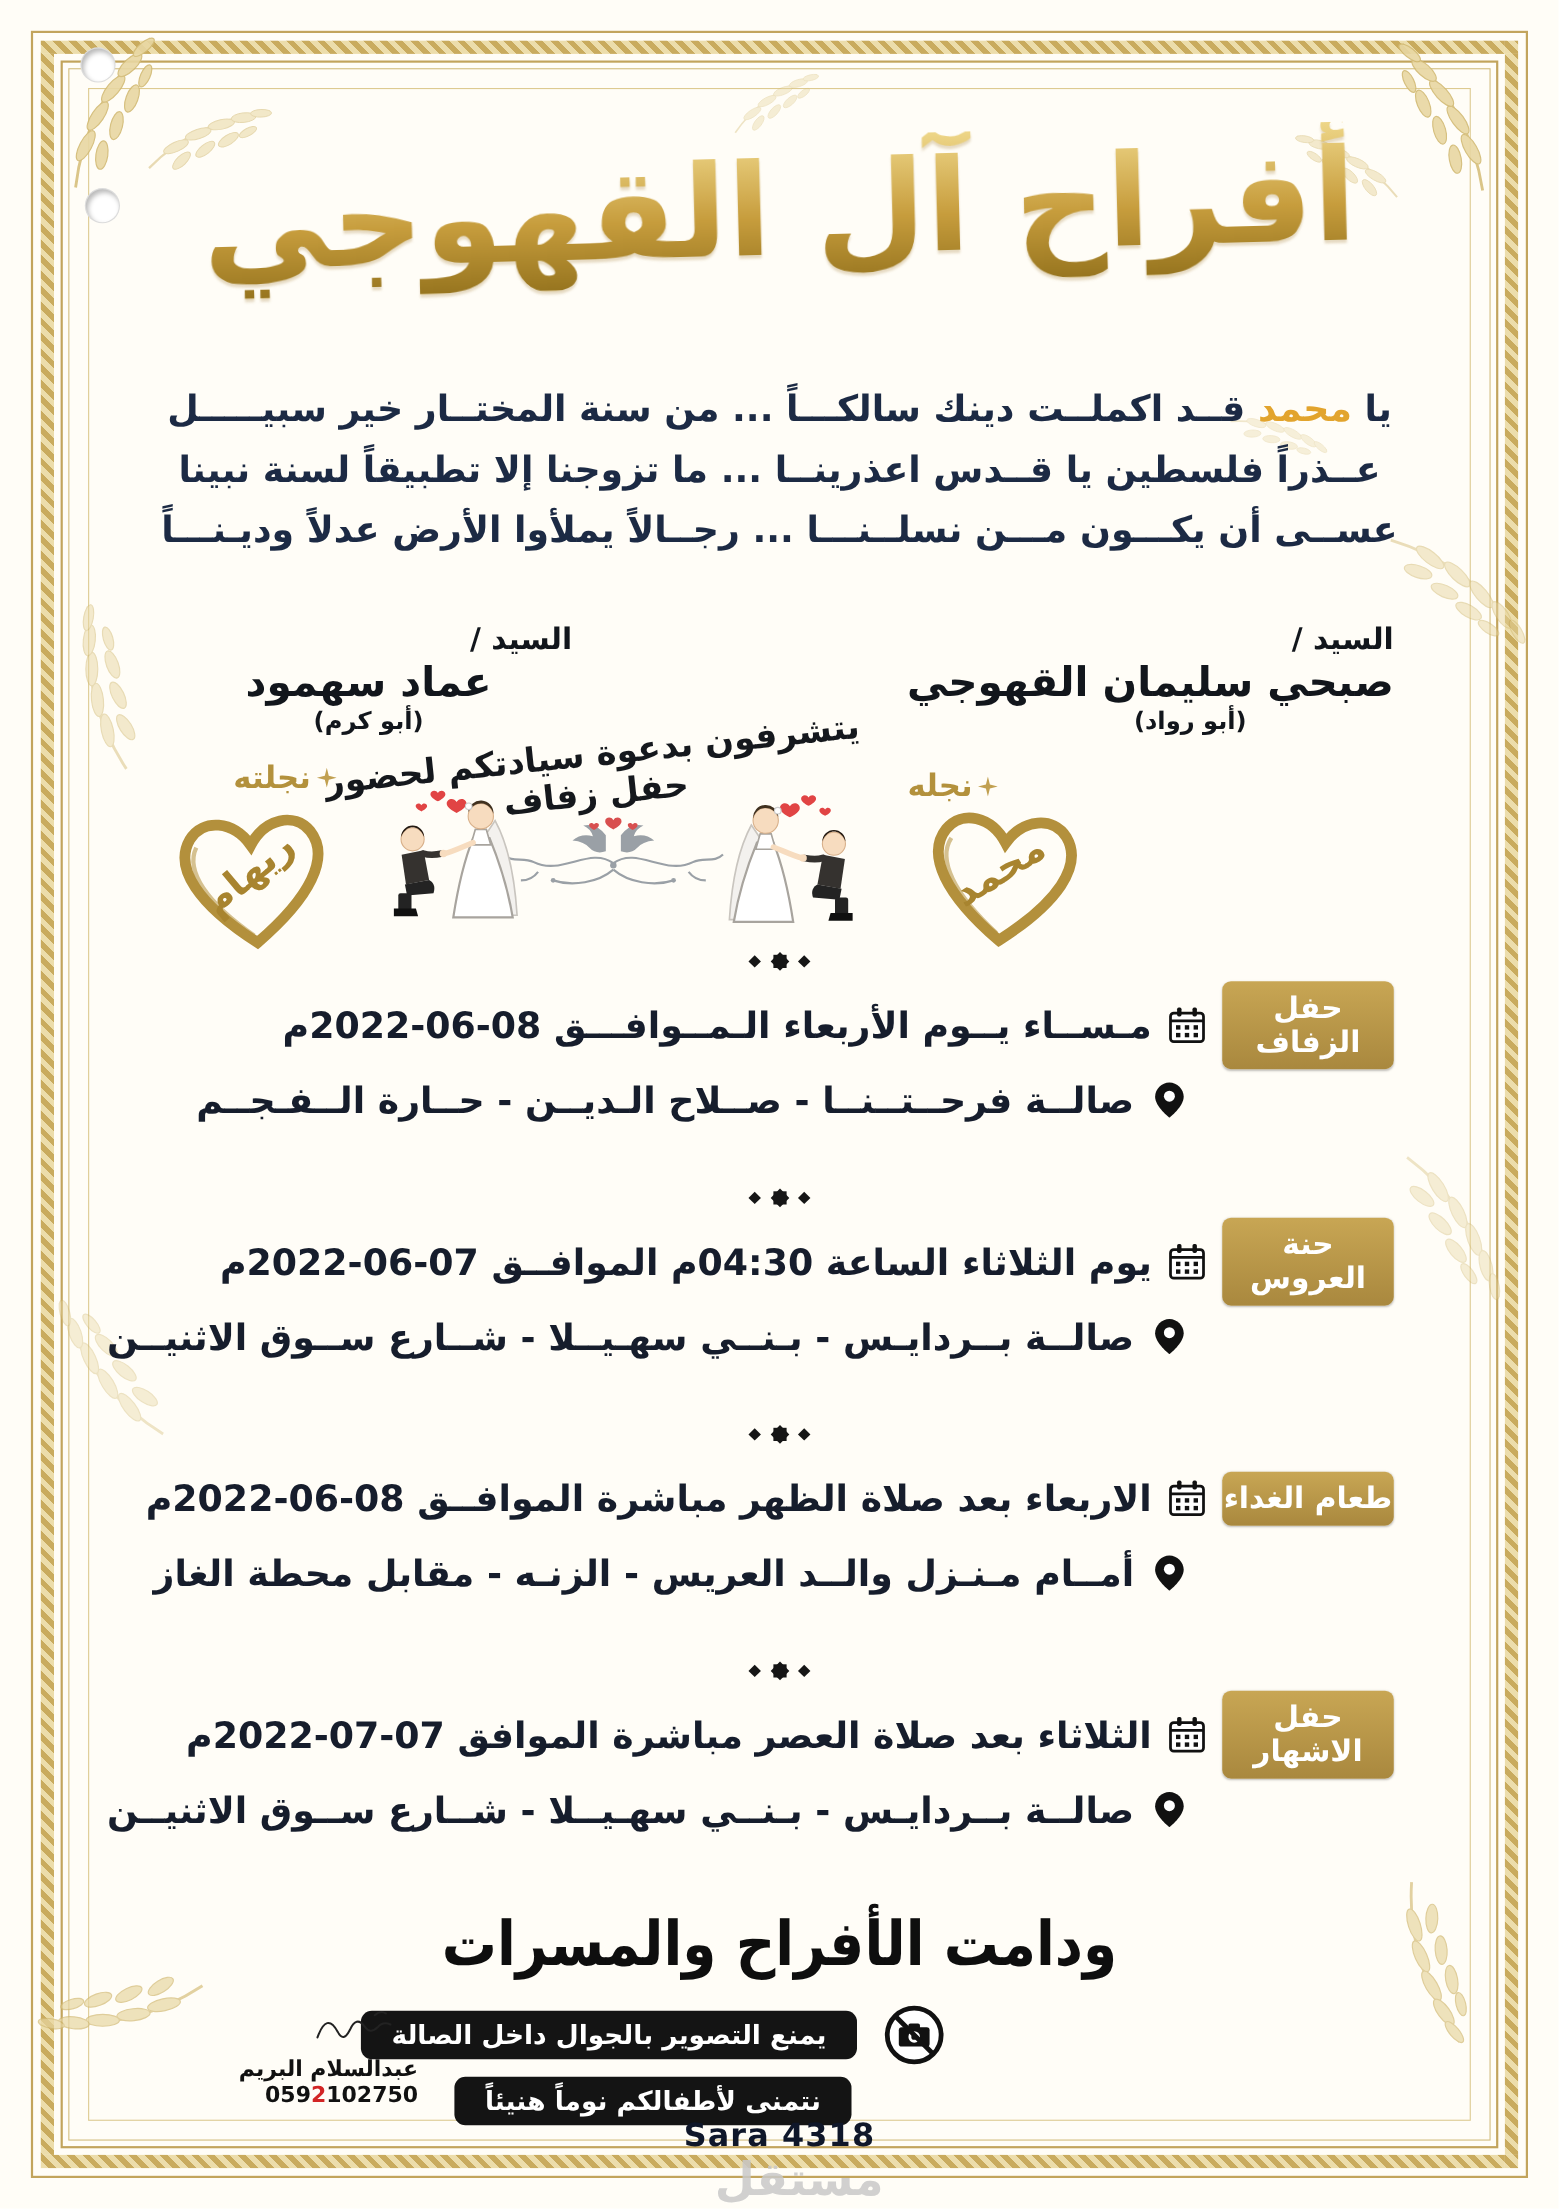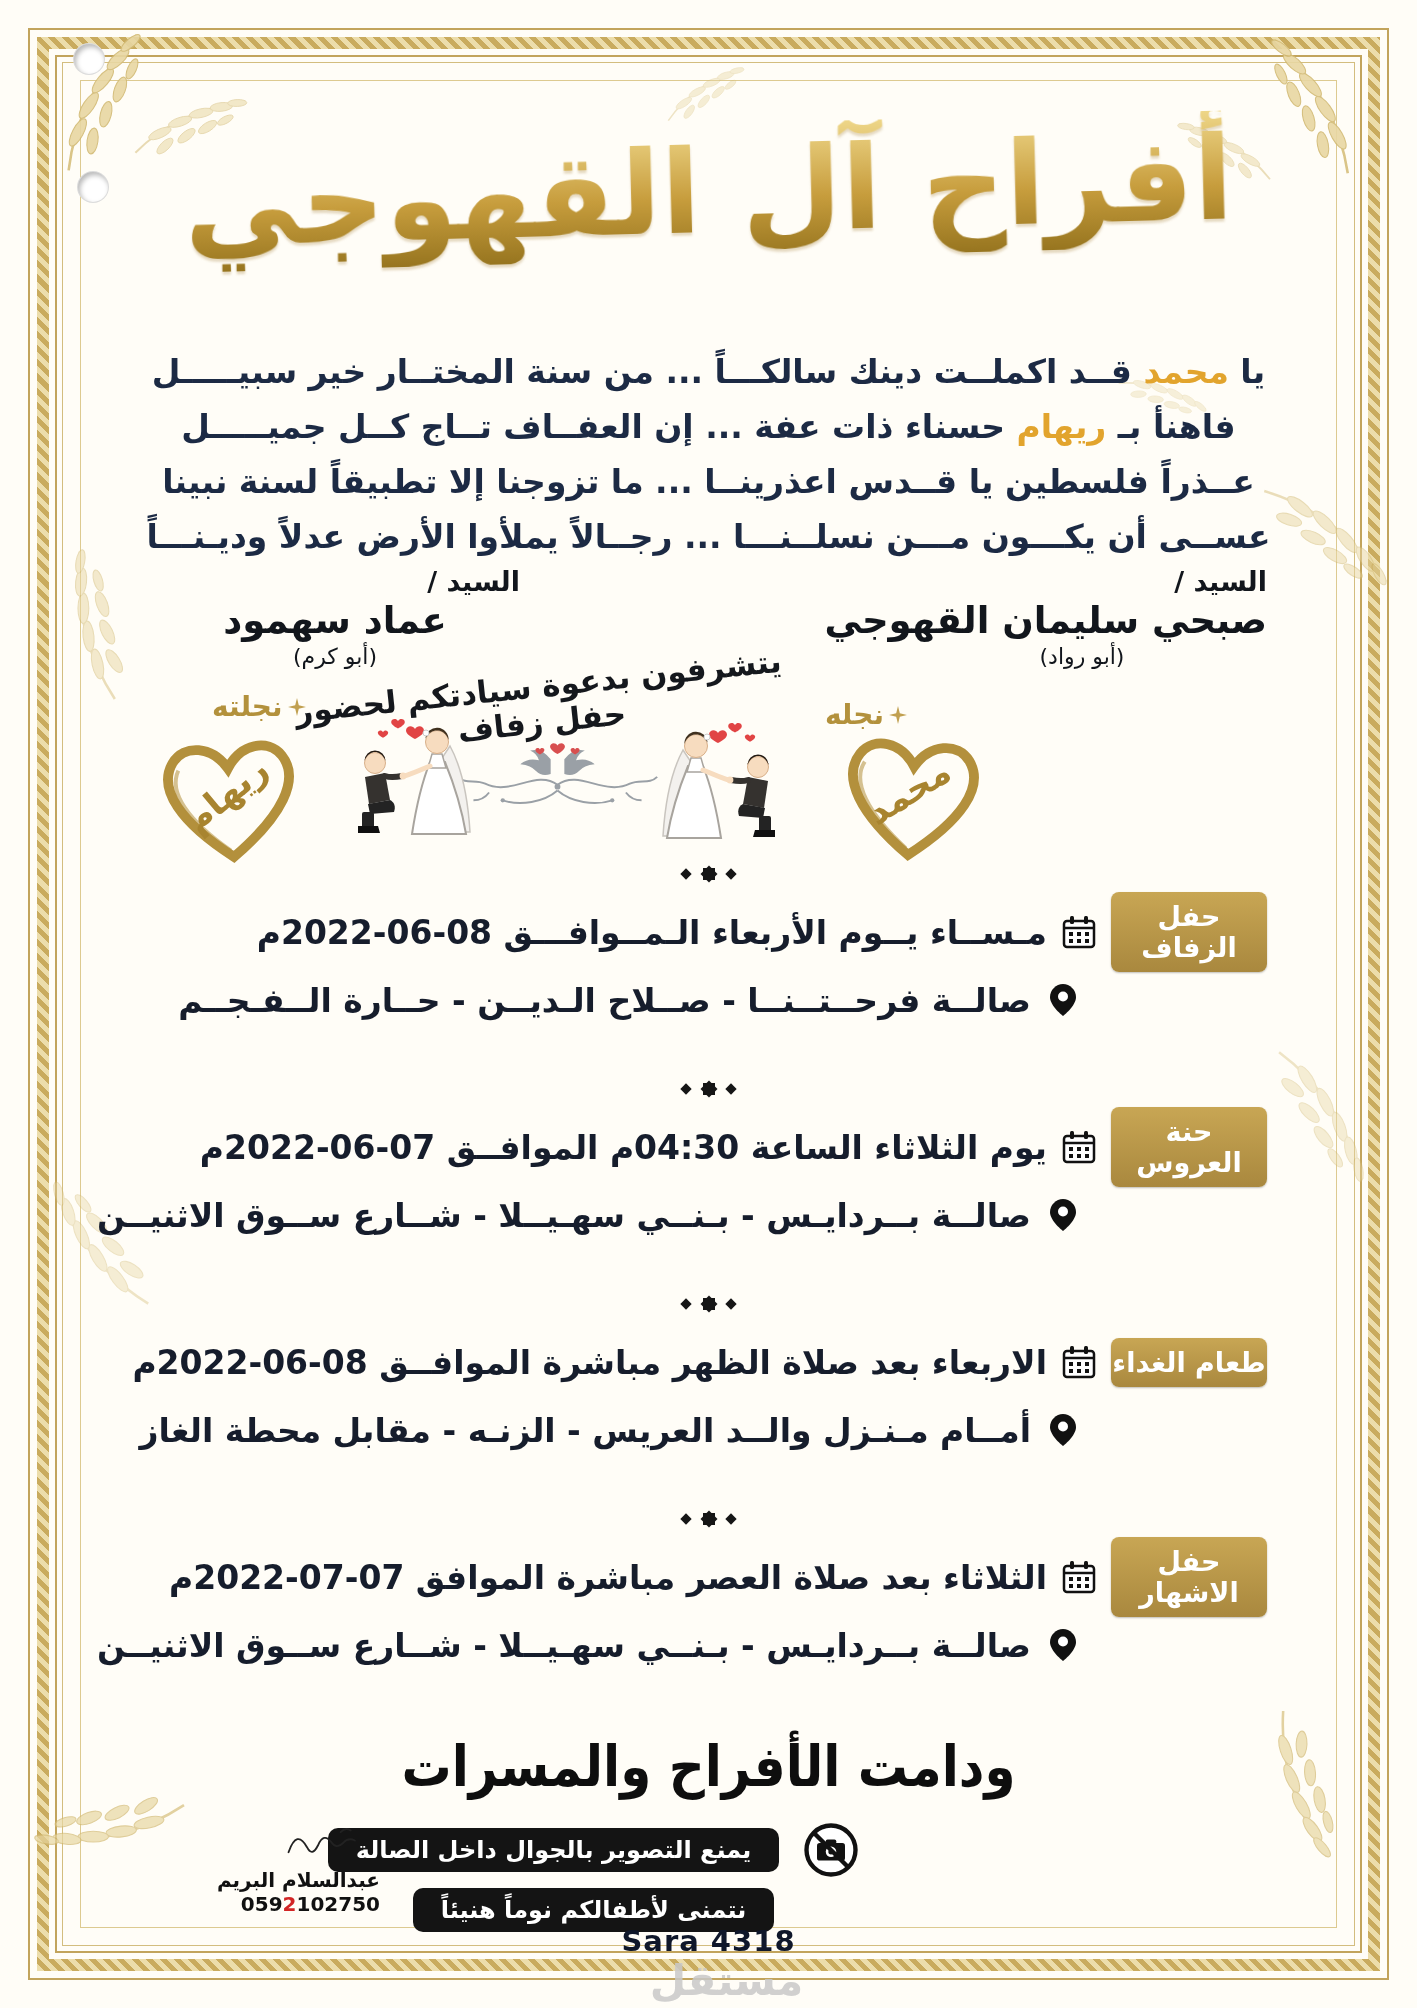--- a/index.html
+++ b/index.html
@@ -32,21 +32,21 @@
   
   .poem{position:absolute;top:352px;left:0;right:0;display:flex;flex-direction:column;gap:16px;align-items:center;z-index:4;}
   .poem .line{font-size:33px;font-weight:bold;color:#1c2a44;white-space:nowrap;}
   .poem .hl{color:#e2a42d;}
   
   .hosts{position:absolute;top:566px;left:0;right:0;display:flex;justify-content:space-between;
          padding:0 150px;color:#12161c;z-index:4;}
   .host{width:370px;text-align:center;}
   .host .prefix{font-size:27px;font-weight:bold;text-align:right;padding-left:110px;direction:rtl;}
   .host .name{font-size:37px;font-weight:bold;margin-top:2px;white-space:nowrap;}
-  .host .kunya{font-size:22px;font-weight:normal;margin-top:2px;}
+  .host .kunya{font-size:22px;font-weight:bold;margin-top:2px;}
   
   .invite{position:absolute;top:668px;left:260px;width:560px;text-align:center;
           transform:rotate(-6deg);font-size:31px;font-weight:bold;color:#15181d;z-index:4;}
   
   .band{position:absolute;top:690px;left:90px;right:90px;height:205px;z-index:4;}
   .band .label{position:absolute;display:flex;align-items:center;gap:5px;
                font-size:28px;font-weight:bold;color:#b3913c;}
   .label-r{right:420px;top:8px;}
   .label-l{left:122px;top:0px;}
   .spark{width:18px;height:18px;}
@@ -192,23 +192,20 @@
 
   <div class="title">
     <span>أفراح آل القهوجي</span>
   </div>
 
   <div class="poem">
     <div class="line">
       <span>يا </span><span class="hl">محمد</span><span> قــد اكملــت دينك سالكـــاً  ...  من سنة المختــار خير سبيـــــل</span>
     </div>
     <div class="line">
-      <span>فاهنأ بـ </span><span class="hl">ريهام</span><span> حسناء ذات عفة  ...  إن العفــاف تــاج كــل جميـــــل</span>
-    </div>
-    <div class="line">
       <span></span><span class="hl"></span><span>عــذراً فلسطين يا قــدس اعذرينــا  ...  ما تزوجنا إلا تطبيقاً لسنة نبينا</span>
     </div>
     <div class="line">
       <span></span><span class="hl"></span><span>عســى أن يكـــون مـــن نسلــنـــا  ...  رجــالاً يملأوا الأرض عدلاً وديـنـــاً</span>
     </div>
   </div>
 
   <div class="hosts">
     <div class="host">
       <div class="prefix">السيد /</div>

